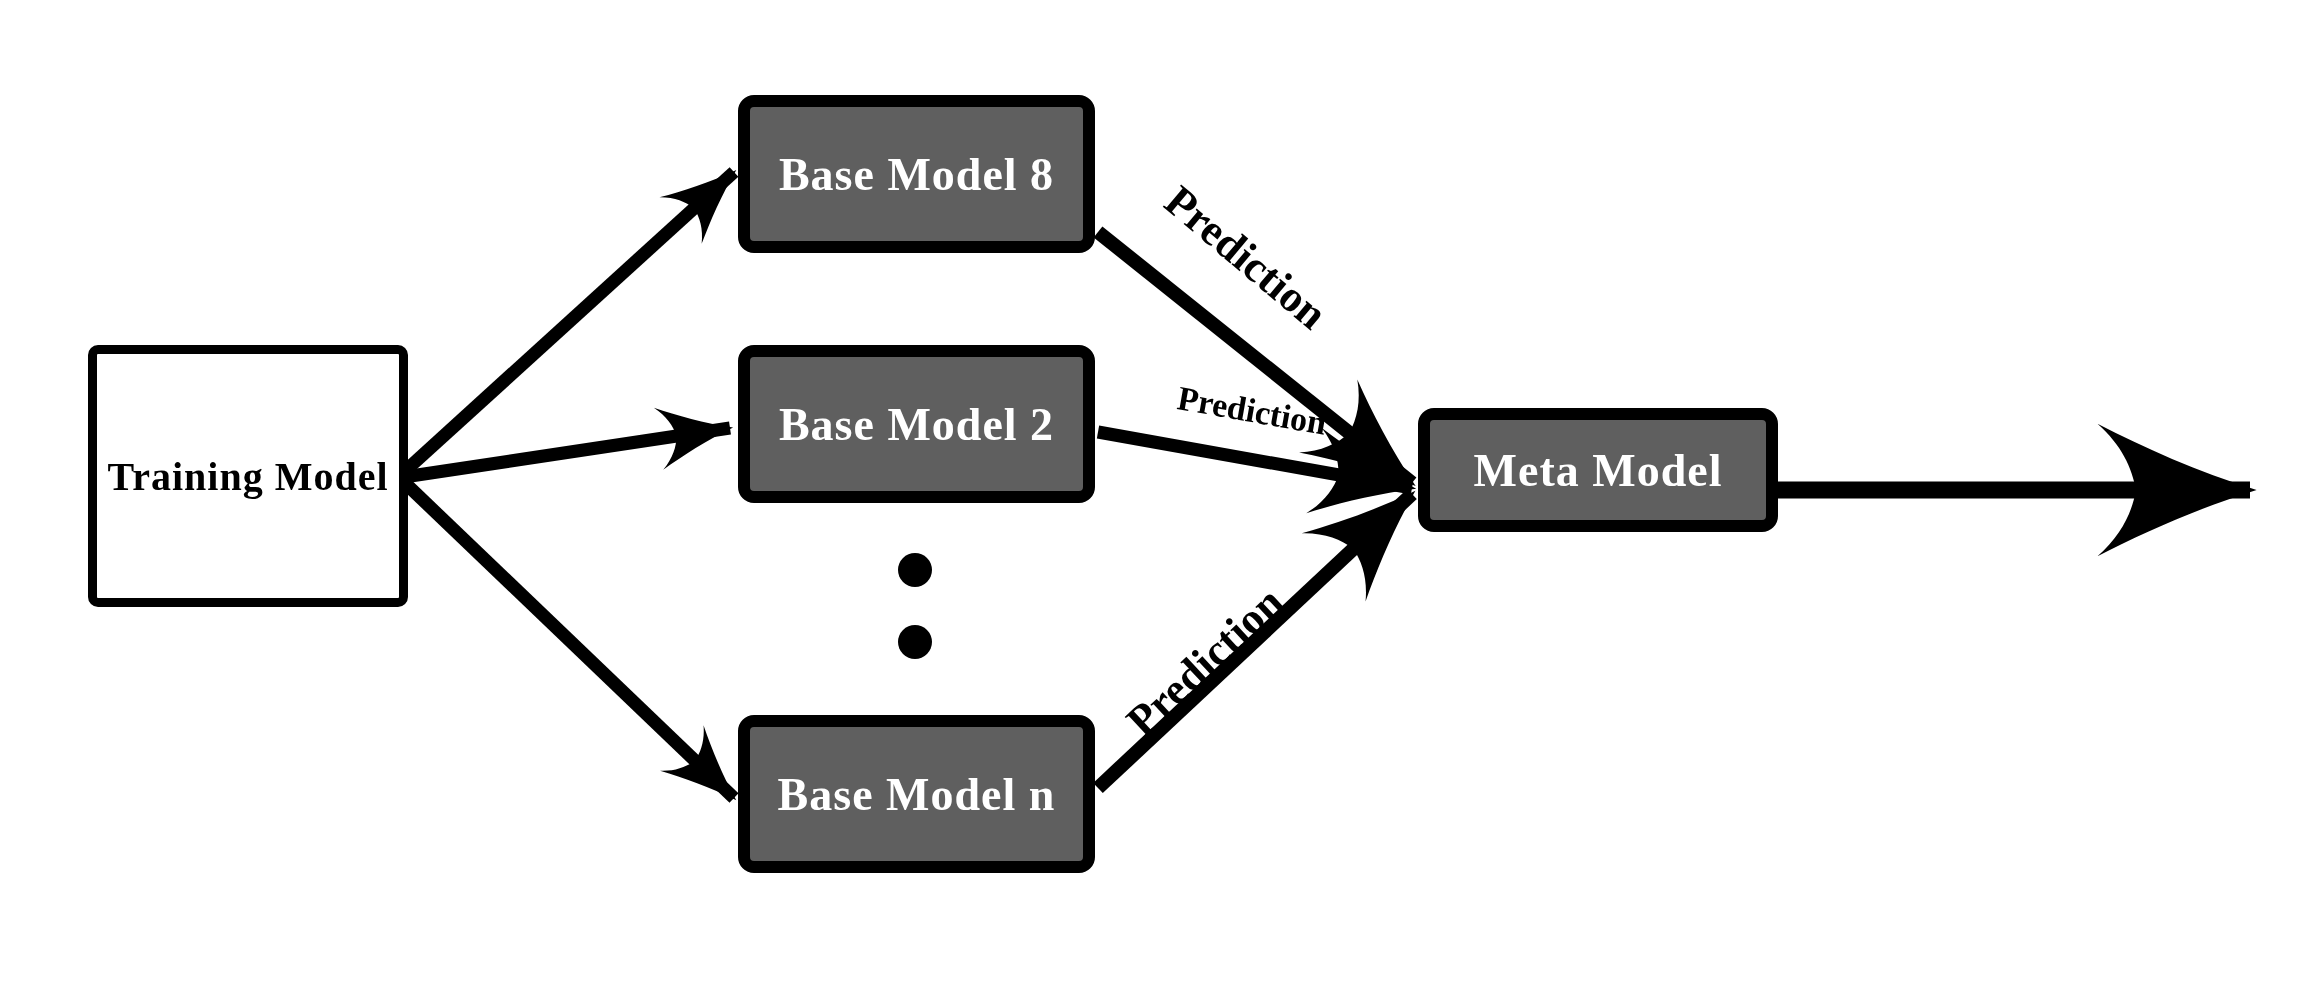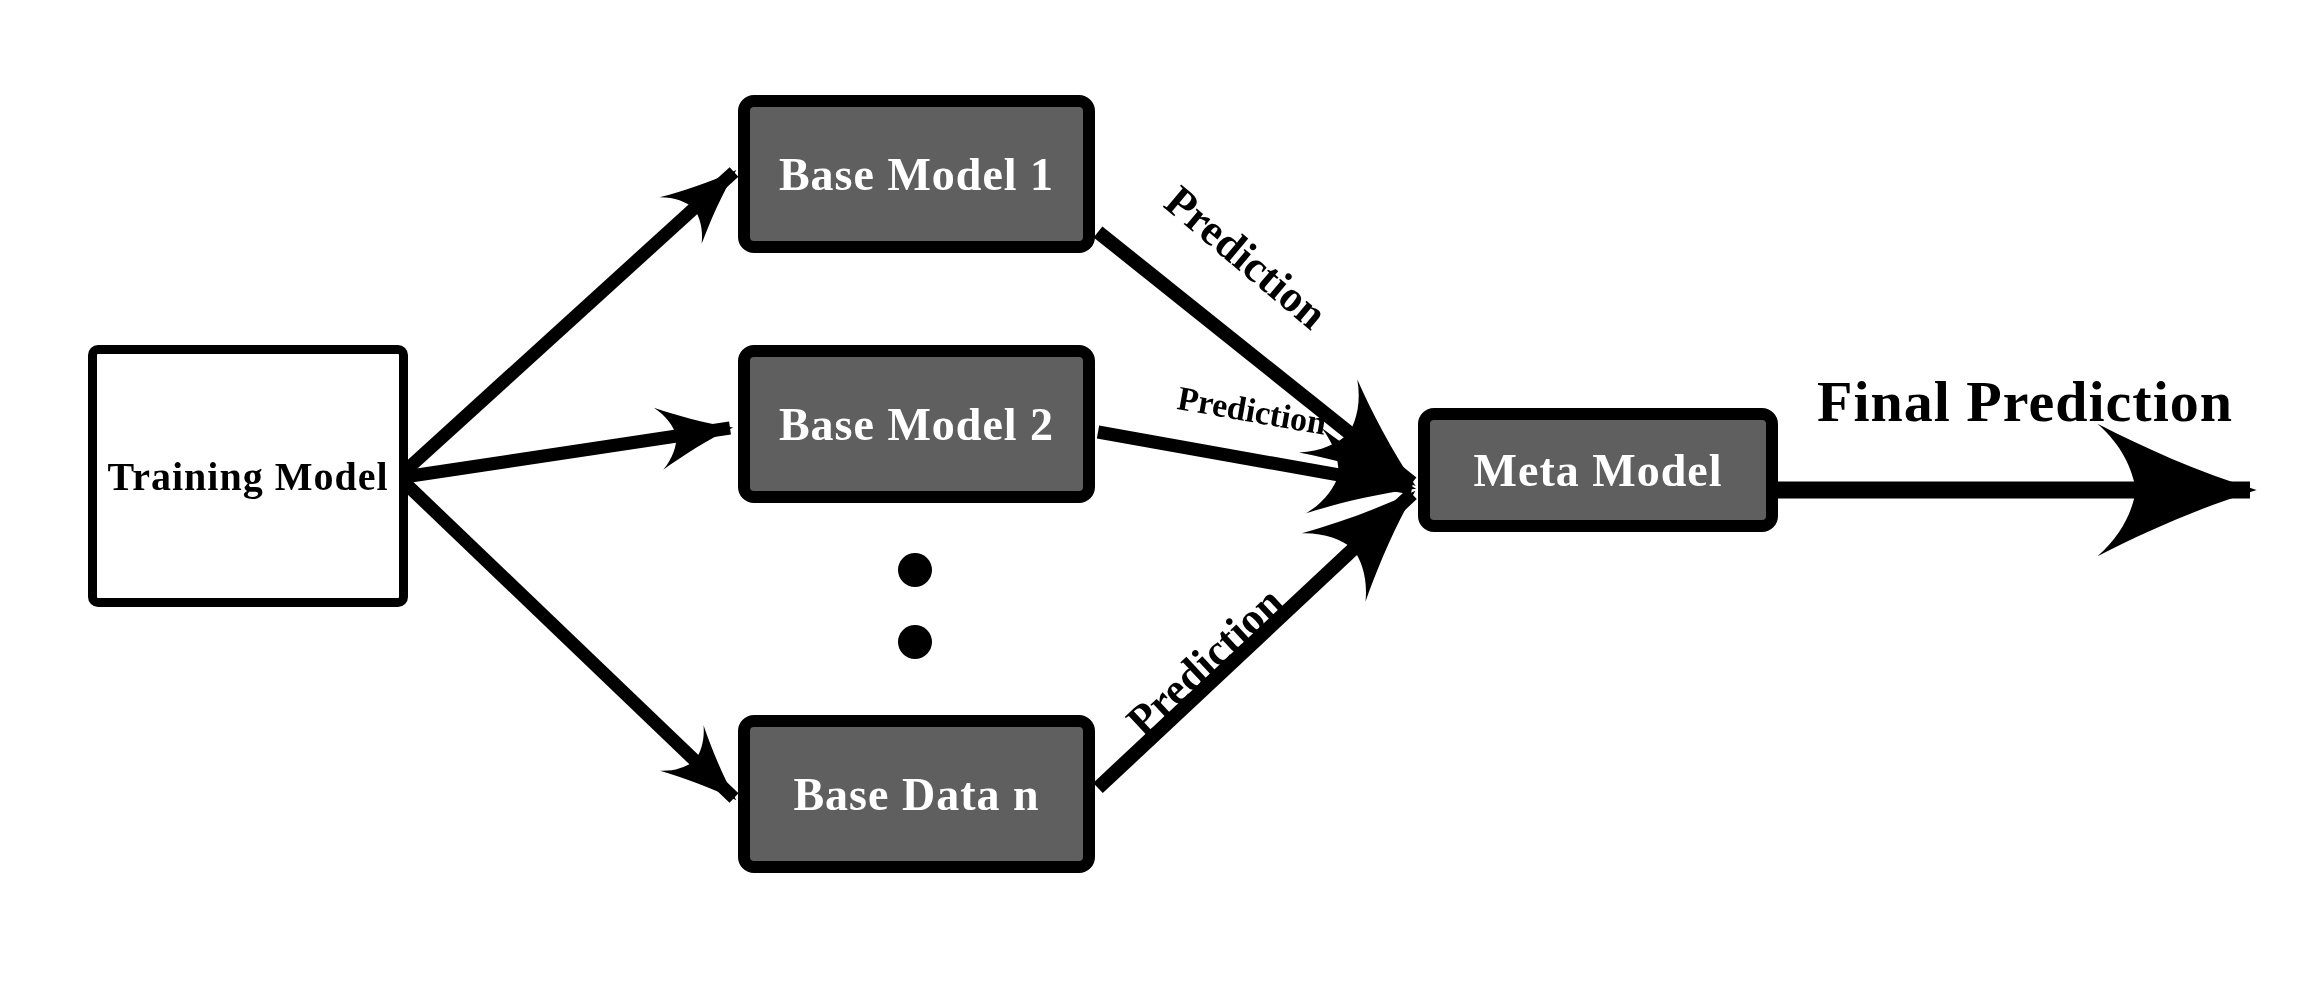--- a/index.html
+++ b/index.html
@@ -121,36 +121,35 @@
     <path d="M 1098 788 L 1412 494" stroke="#000000" stroke-width="14" fill="none" marker-end="url(#head-big)"></path>
 
     <path d="M 1778 490 L 2250 490" stroke="#000000" stroke-width="17" fill="none" marker-end="url(#head-final)"></path>
   </svg>
 
   <div class="node node-training">
     <span>Training Model</span>
   </div>
 
   <div class="node node-gray node-base1">
-    <span>Base Model 1</span>
+    <span>Base Model 8</span>
   </div>
 
   <div class="node node-gray node-base2">
     <span>Base Model 2</span>
   </div>
 
   <div class="dot dot-1"></div>
   <div class="dot dot-2"></div>
 
   <div class="node node-gray node-basen">
-    <span>Base Data n</span>
+    <span>Base Model n</span>
   </div>
 
   <div class="node node-gray node-meta">
     <span>Meta Model</span>
   </div>
 
   <div class="edge-label edge-label-1">Prediction</div>
   <div class="edge-label edge-label-2">Prediction</div>
   <div class="edge-label edge-label-n">Prediction</div>
-  <div class="edge-label final-label">Final Prediction</div>
 
 </div>
 
 </body></html>

